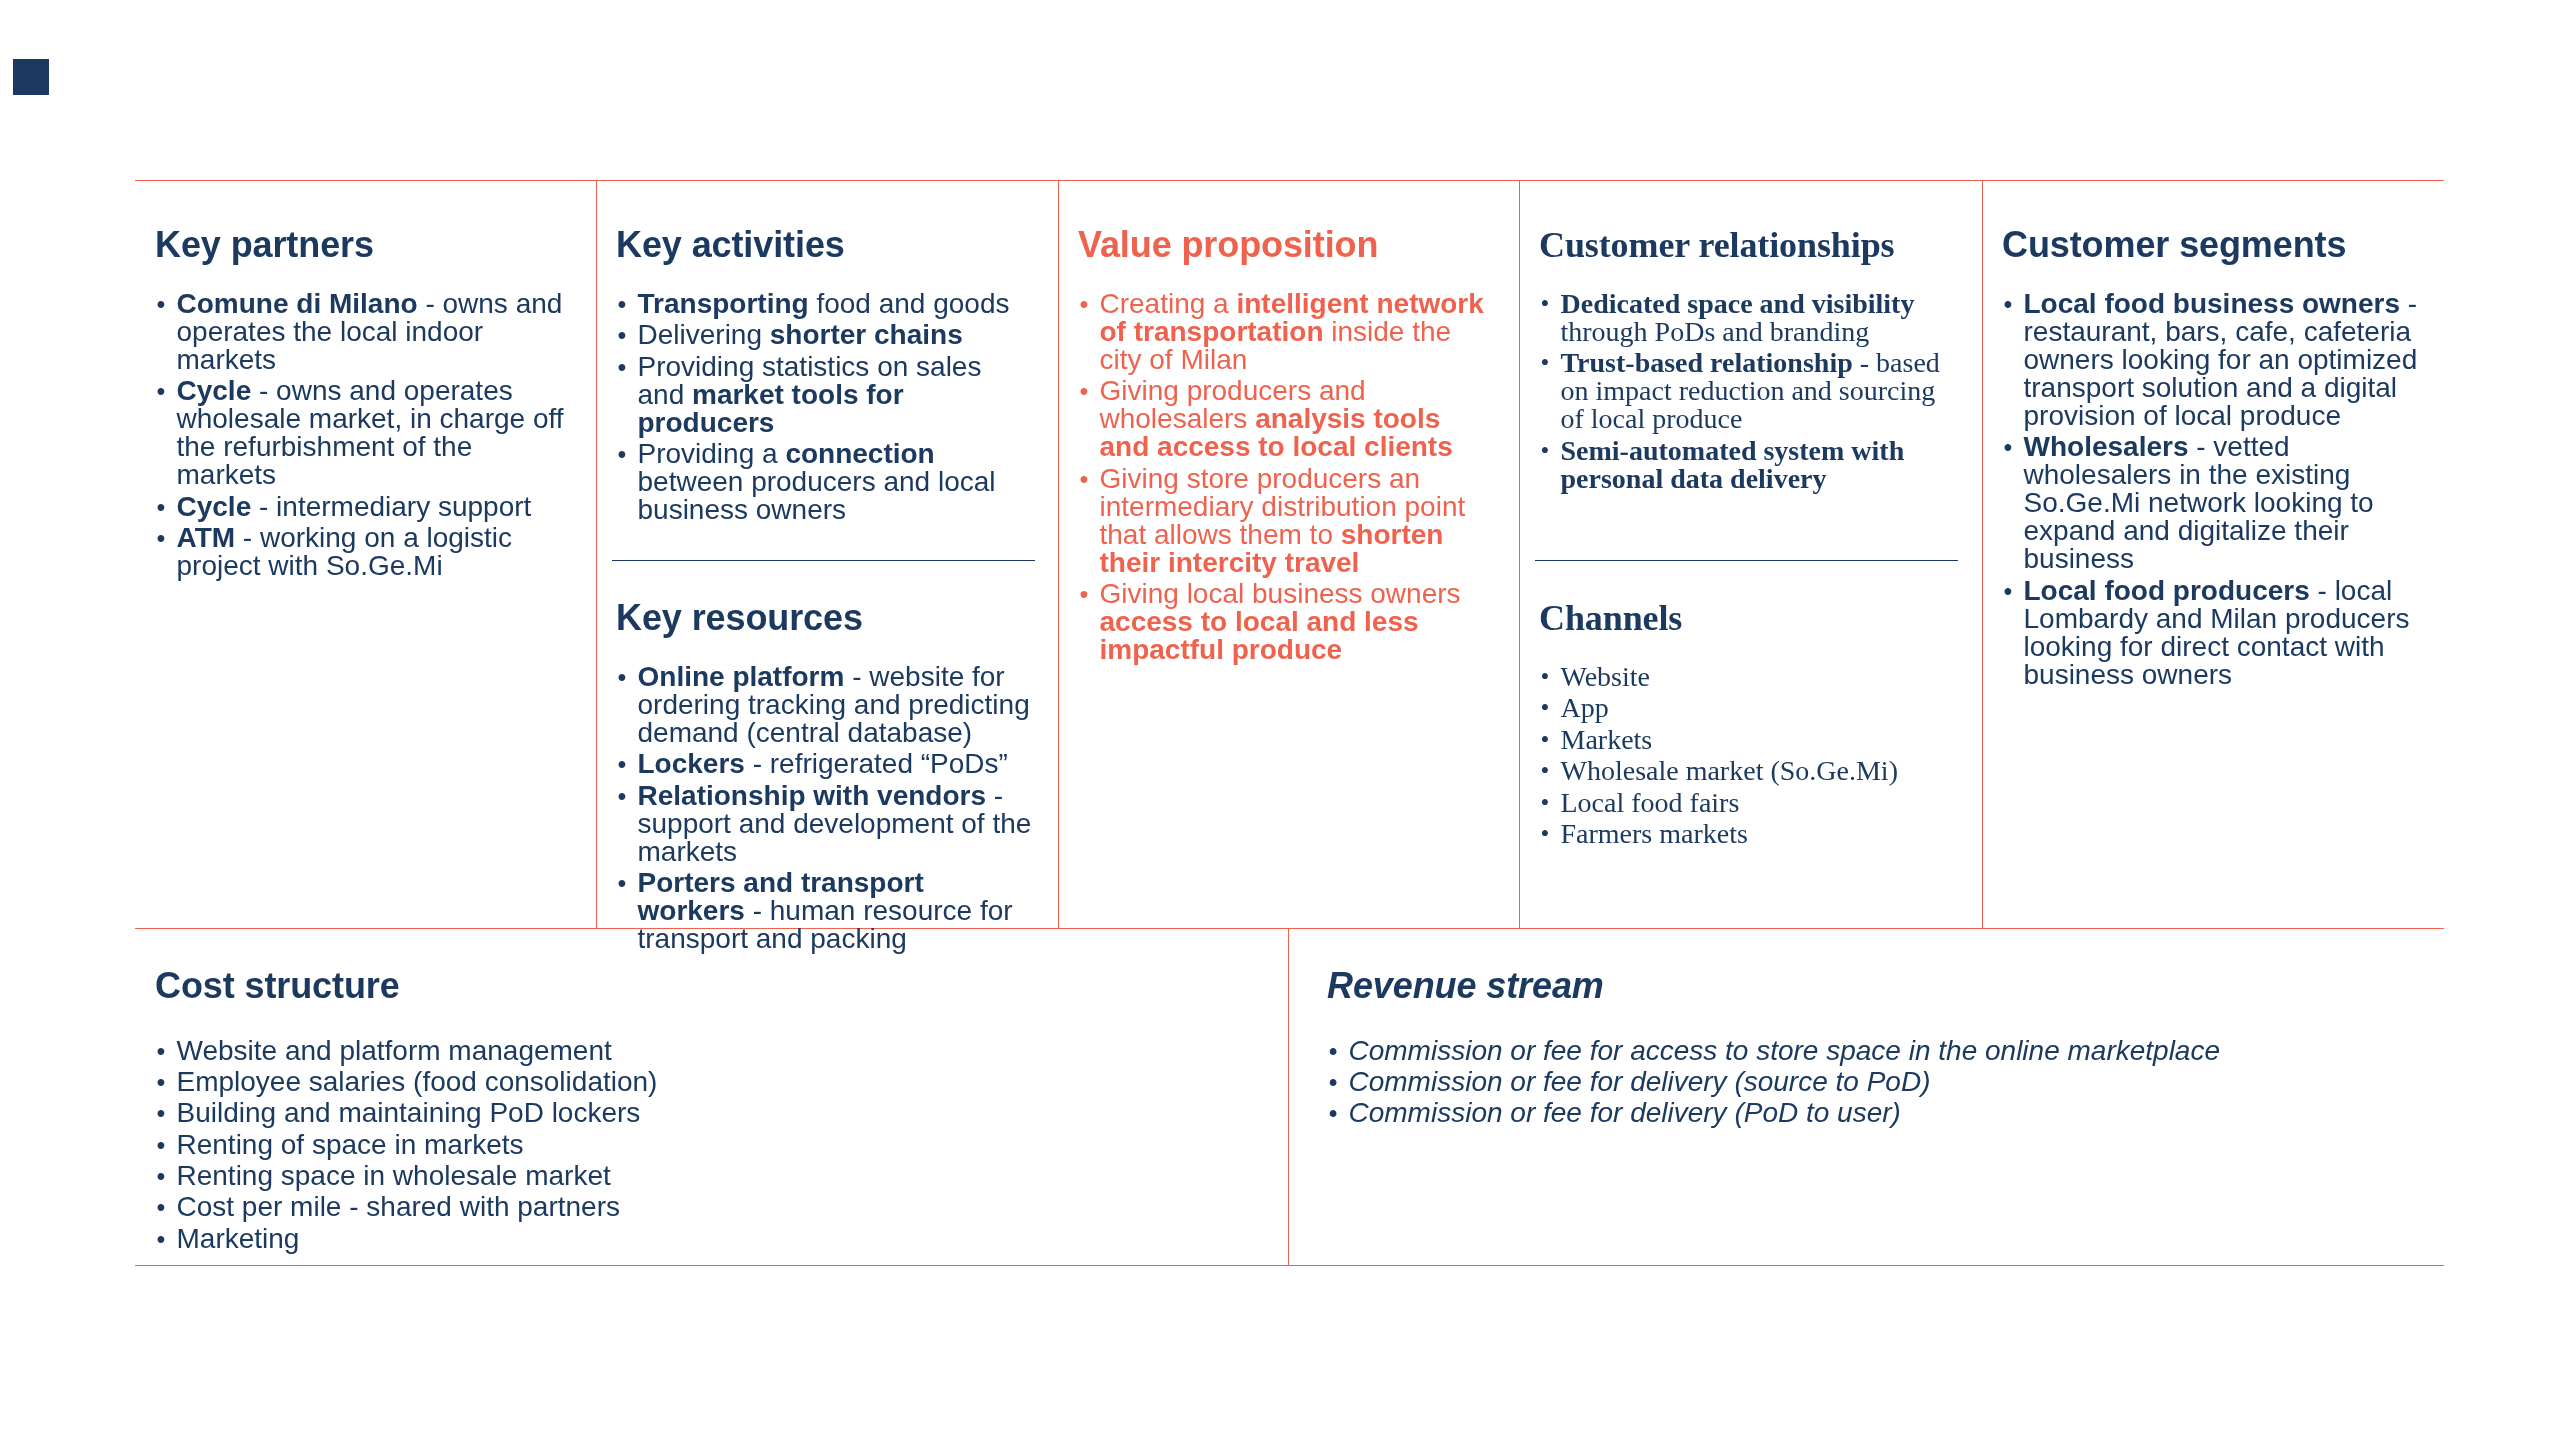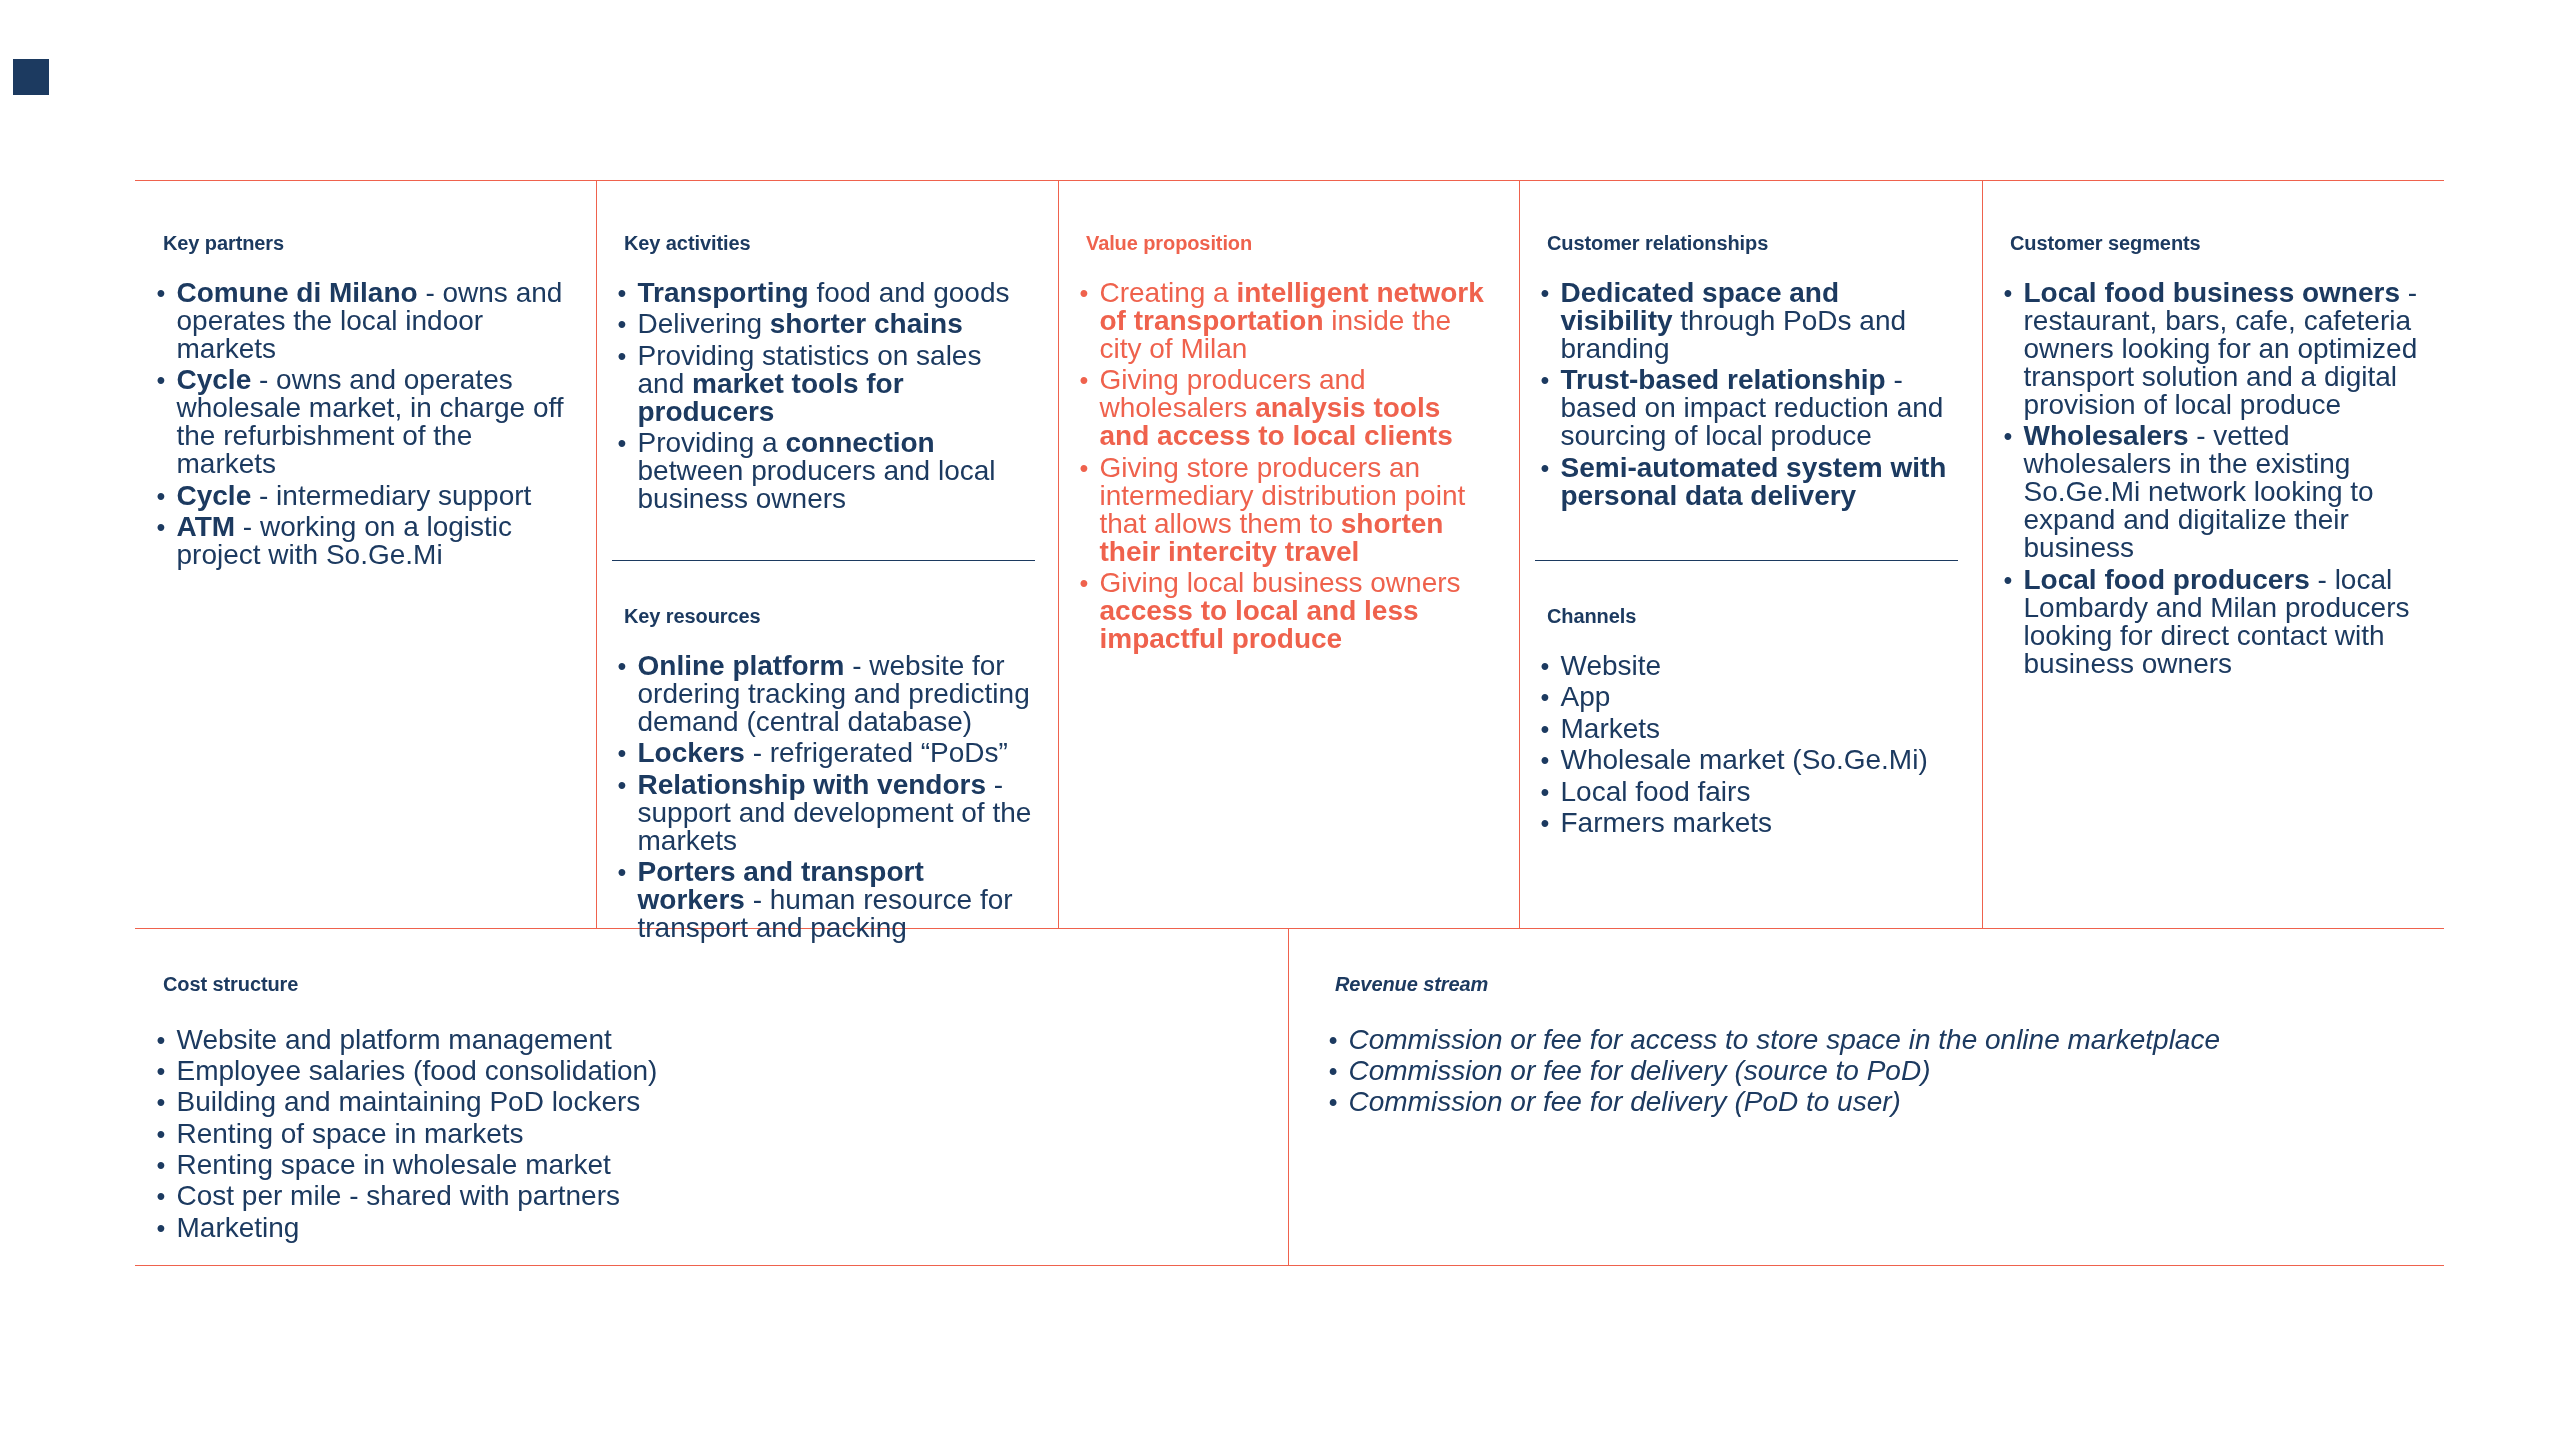--- a/index.html
+++ b/index.html
@@ -33,37 +33,37 @@
   .hline.mid { top: 928px; }
   .hline.bottom { top: 1265px; }
   .vline { width: 1.3px; top: 180px; height: 749px; }
   .vline.v1 { left: 596px; }
   .vline.v2 { left: 1058px; }
   .vline.v3 { left: 1519px; }
   .vline.v4 { left: 1982px; }
   .vline.vbottom { left: 1288px; top: 928px; height: 338px; }
 
   .h {
-    margin: 12px;
-    font-size: 20px;
+    margin: 4px;
+    font-size: 36px;
     font-weight: 700;
     letter-spacing: -0.1px;
   }
   .col {
     position: absolute;
     top: 182px;
     height: 747px;
     width: 462px;
     padding: 38px 23px 0 16px;
     box-sizing: border-box;
   }
   .col.c1 { left: 135px; }
   .col.c2 { left: 596px; }
   .col.c3 { left: 1058px; }
-  .col.c4 { left: 1519px; }
+  .col.c4 { left: 1519px; font-family: Liberation Serif, serif; }
   .col.c5 { left: 1982px; }
 
   .list {
     list-style: none;
     margin: 24px 0 0;
     padding: 0;
     font-size: 28px;
     line-height: 28px;
   }
   .list li {

